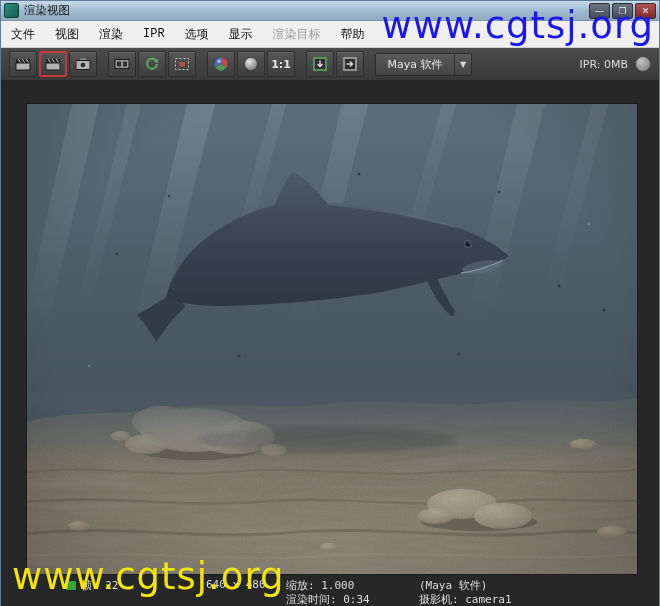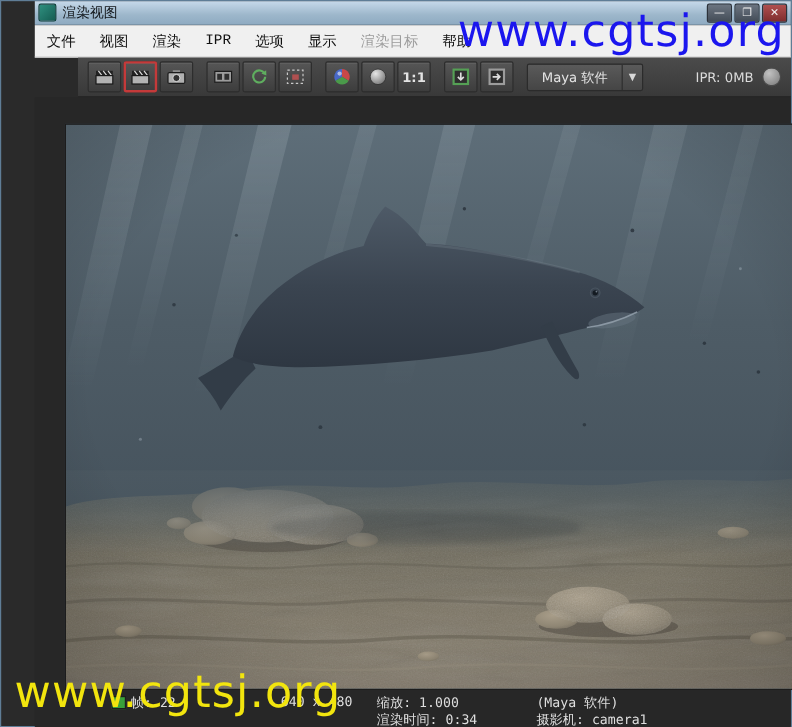--- a/index.html
+++ b/index.html
@@ -1,32 +1,32 @@
 <!DOCTYPE html>
 <html><head>
 <meta charset="utf-8">
 <style>
   html,body{margin:0;padding:0;background:#111;}
   body{width:660px;height:606px;overflow:hidden;font-family:"DejaVu Sans","Liberation Sans",sans-serif;position:relative;}
-  .window{position:absolute;inset:0;background:#2a2a2a;border:1px solid #5f7d96;box-sizing:border-box;padding-left:28px;}
+  .window{position:absolute;inset:0;background:#2a2a2a;border:1px solid #5f7d96;box-sizing:border-box;}
 
   
   .titlebar{height:19px;background:linear-gradient(#c6d9ea,#9db7cb 60%,#8fabc2);display:flex;align-items:center;padding:0 3px;border-bottom:1px solid #7b94a8;}
   .title-icon{width:13px;height:13px;background:linear-gradient(135deg,#2f8f7f,#145d52);border:1px solid #0c3f38;border-radius:2px;margin-right:5px;}
   .title-text{font-size:11.5px;color:#101418;flex:1;}
   .winbtn{width:19px;height:14px;margin-left:2px;display:flex;align-items:center;justify-content:center;font-size:9px;color:#f2f2f2;background:linear-gradient(#6b7480,#434c57);border:1px solid #2c323a;border-radius:2px;cursor:default;}
   .winbtn.close{background:linear-gradient(#b05050,#7e2d2d);}
 
   
   .menubar{height:26px;background:#f0f0f0;display:flex;align-items:stretch;border-bottom:1px solid #cfcfcf;}
   .menu-item{padding:0 10px;font-size:12px;color:#111;display:flex;align-items:center;font-family:Liberation Mono, monospace;}
   .menu-item.disabled{color:#9b9b9b;}
 
   
-  .toolbar{height:32px;background:linear-gradient(#4b4b4b,#393939);display:flex;align-items:center;padding:0 8px;border-bottom:1px solid #262626;margin-left:36px;}
+  .toolbar{height:32px;background:linear-gradient(#4b4b4b,#393939);display:flex;align-items:center;padding:0 8px;border-bottom:1px solid #262626;}
   .tbtn{width:26px;height:24px;margin-right:2px;display:flex;align-items:center;justify-content:center;background:linear-gradient(#565656,#3d3d3d);border:1px solid #2d2d2d;border-radius:2px;box-shadow:inset 0 1px 0 rgba(255,255,255,.12);}
   .tbtn.selected{outline:2px solid #c43a3a;outline-offset:-2px;}
   .tsep{width:9px;}
   .one2one{font-size:11px;font-weight:bold;color:#e3e3e3;}
   .dropdown{margin-left:9px;height:21px;display:flex;align-items:center;background:linear-gradient(#5a5a5a,#454545);border:1px solid #2b2b2b;border-radius:2px;text-align:center;}
   .dropdown .dd-label{font-size:11px;color:#e4e4e4;padding:0 8px;min-width:62px;}
   .dropdown .dd-arrow{width:16px;height:100%;display:flex;align-items:center;justify-content:center;border-left:1px solid #2e2e2e;color:#d8d8d8;font-size:8px;}
   .tb-right{margin-left:auto;display:flex;align-items:center;}
   .ipr-label{font-size:11px;color:#dcdcdc;margin-right:7px;}
   .ipr-pie{width:14px;height:14px;border-radius:50%;background:radial-gradient(circle at 35% 30%,#c2c2c2,#787878);border:1px solid #4a4a4a;}

